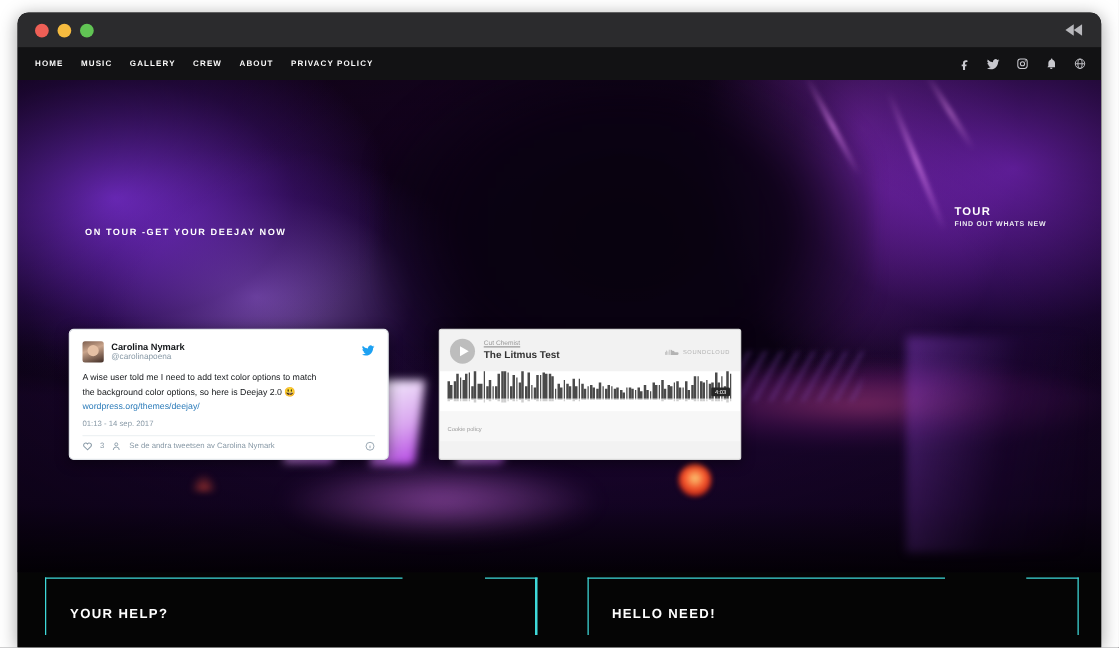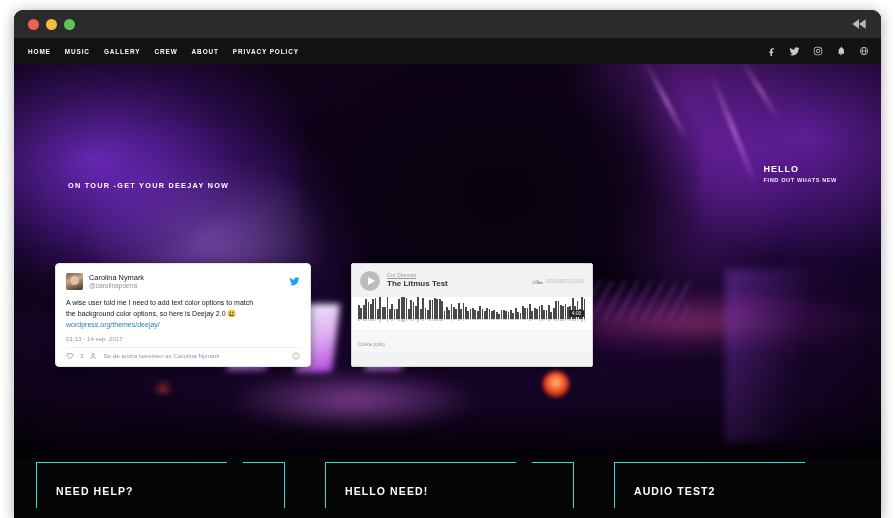--- a/index.html
+++ b/index.html
@@ -147,21 +147,21 @@
   .tw-avatar{
     width:17px; height:17px; border-radius:2px; flex:none; overflow:hidden;
     background:linear-gradient(160deg,#7d5e4e 0%, #caa58c 40%, #3f2b24 100%);
     position:relative;
   }
   .tw-avatar:after{
     content:""; position:absolute; left:4px; top:3px; width:9px; height:9px; border-radius:50%;
     background:#e5c0a4;
   }
   .tw-names{ margin-left:6px; flex:1; min-width:0; }
-  .tw-name{ font-size:7.4px; font-weight:normal; color:#14171a; line-height:1.25; }
+  .tw-name{ font-size:7.4px; font-weight:bold; color:#14171a; line-height:1.25; }
   .tw-handle{ font-size:6.6px; color:#8899a6; line-height:1.3; }
   .tw-bird{ color:#1da1f2; width:11px; height:11px; flex:none; }
   .tw-body{ margin-top:7px; font-size:7px; color:#14171a; line-height:1.52; }
   .tw-link{ color:#2b7bb9; text-decoration:none; cursor:pointer; }
   .tw-emoji{ font-size:7.4px; }
   .tw-time{ margin-top:4px; font-size:6.2px; color:#8899a6; }
   .tw-foot{
     margin-top:5px; padding-top:4px; border-top:1px solid #eef2f4;
     display:flex; align-items:center; gap:6px; font-size:6.2px; color:#8899a6;
   }
@@ -301,21 +301,21 @@
         <div class="pad pad-b"></div>
         <div class="pad pad-c"></div>
         <div class="knob-red"></div>
         <div class="knob-dim"></div>
         <div class="vign"></div>
       </div>
 
       <div class="hero-sub">ON TOUR -GET YOUR DEEJAY NOW</div>
 
       <div class="news-box">
-        <div class="news-title">HELLO</div>
+        <div class="news-title">TOUR</div>
         <div class="news-sub">FIND OUT WHATS NEW</div>
       </div>
 
       <div class="cards">
 
         <div class="tw-card">
           <div class="tw-head">
             <div class="tw-avatar"></div>
             <div class="tw-names">
               <div class="tw-name">Carolina Nymark</div>
@@ -596,28 +596,24 @@
         </div>
 
       </div>
     </div>
 
     <div class="widgets">
       <div class="wcol">
         <div class="bracket l"></div>
         <div class="bracket-r"></div>
         <div class="bracket-rt"></div>
-        <div class="wtitle">NEED HELP?</div>
+        <div class="wtitle">YOUR HELP?</div>
       </div>
       <div class="wcol">
         <div class="bracket l"></div>
         <div class="bracket-r"></div>
         <div class="bracket-rt"></div>
         <div class="wtitle">HELLO NEED!</div>
       </div>
-      <div class="wcol">
-        <div class="bracket l"></div>
-        <div class="wtitle">AUDIO TEST2</div>
-      </div>
     </div>
 
   </div>
 </div>
 
 </body></html>

